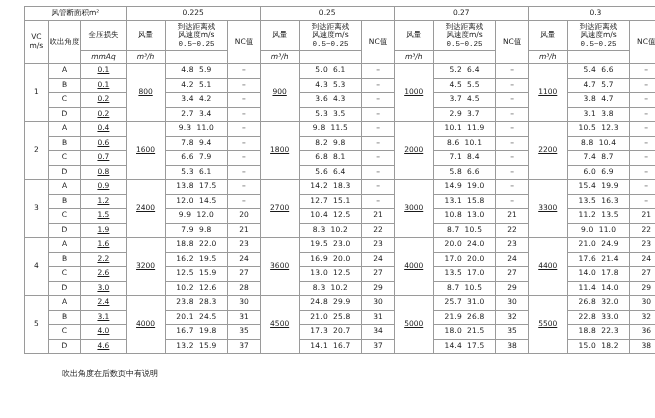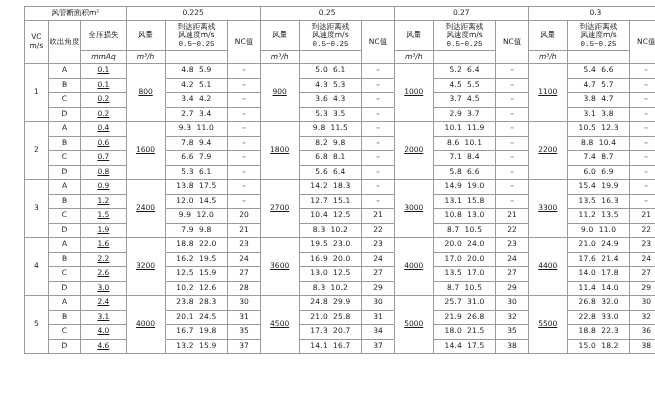--- a/index.html
+++ b/index.html
@@ -445,14 +445,15 @@
           <td class="nc">37</td>
           <td class="dist"><span>14.4</span><span>&nbsp;&nbsp;</span><span>17.5</span></td>
           <td class="nc">38</td>
           <td class="dist"><span>15.0</span><span>&nbsp;&nbsp;</span><span>18.2</span></td>
           <td class="nc">38</td>
         </tr>
       </tbody>
   </table>
 
   <div class="notes">
+    <div>吹出角度在后数页中有说明</div>
   </div>
 </div>
 
 </body></html>

